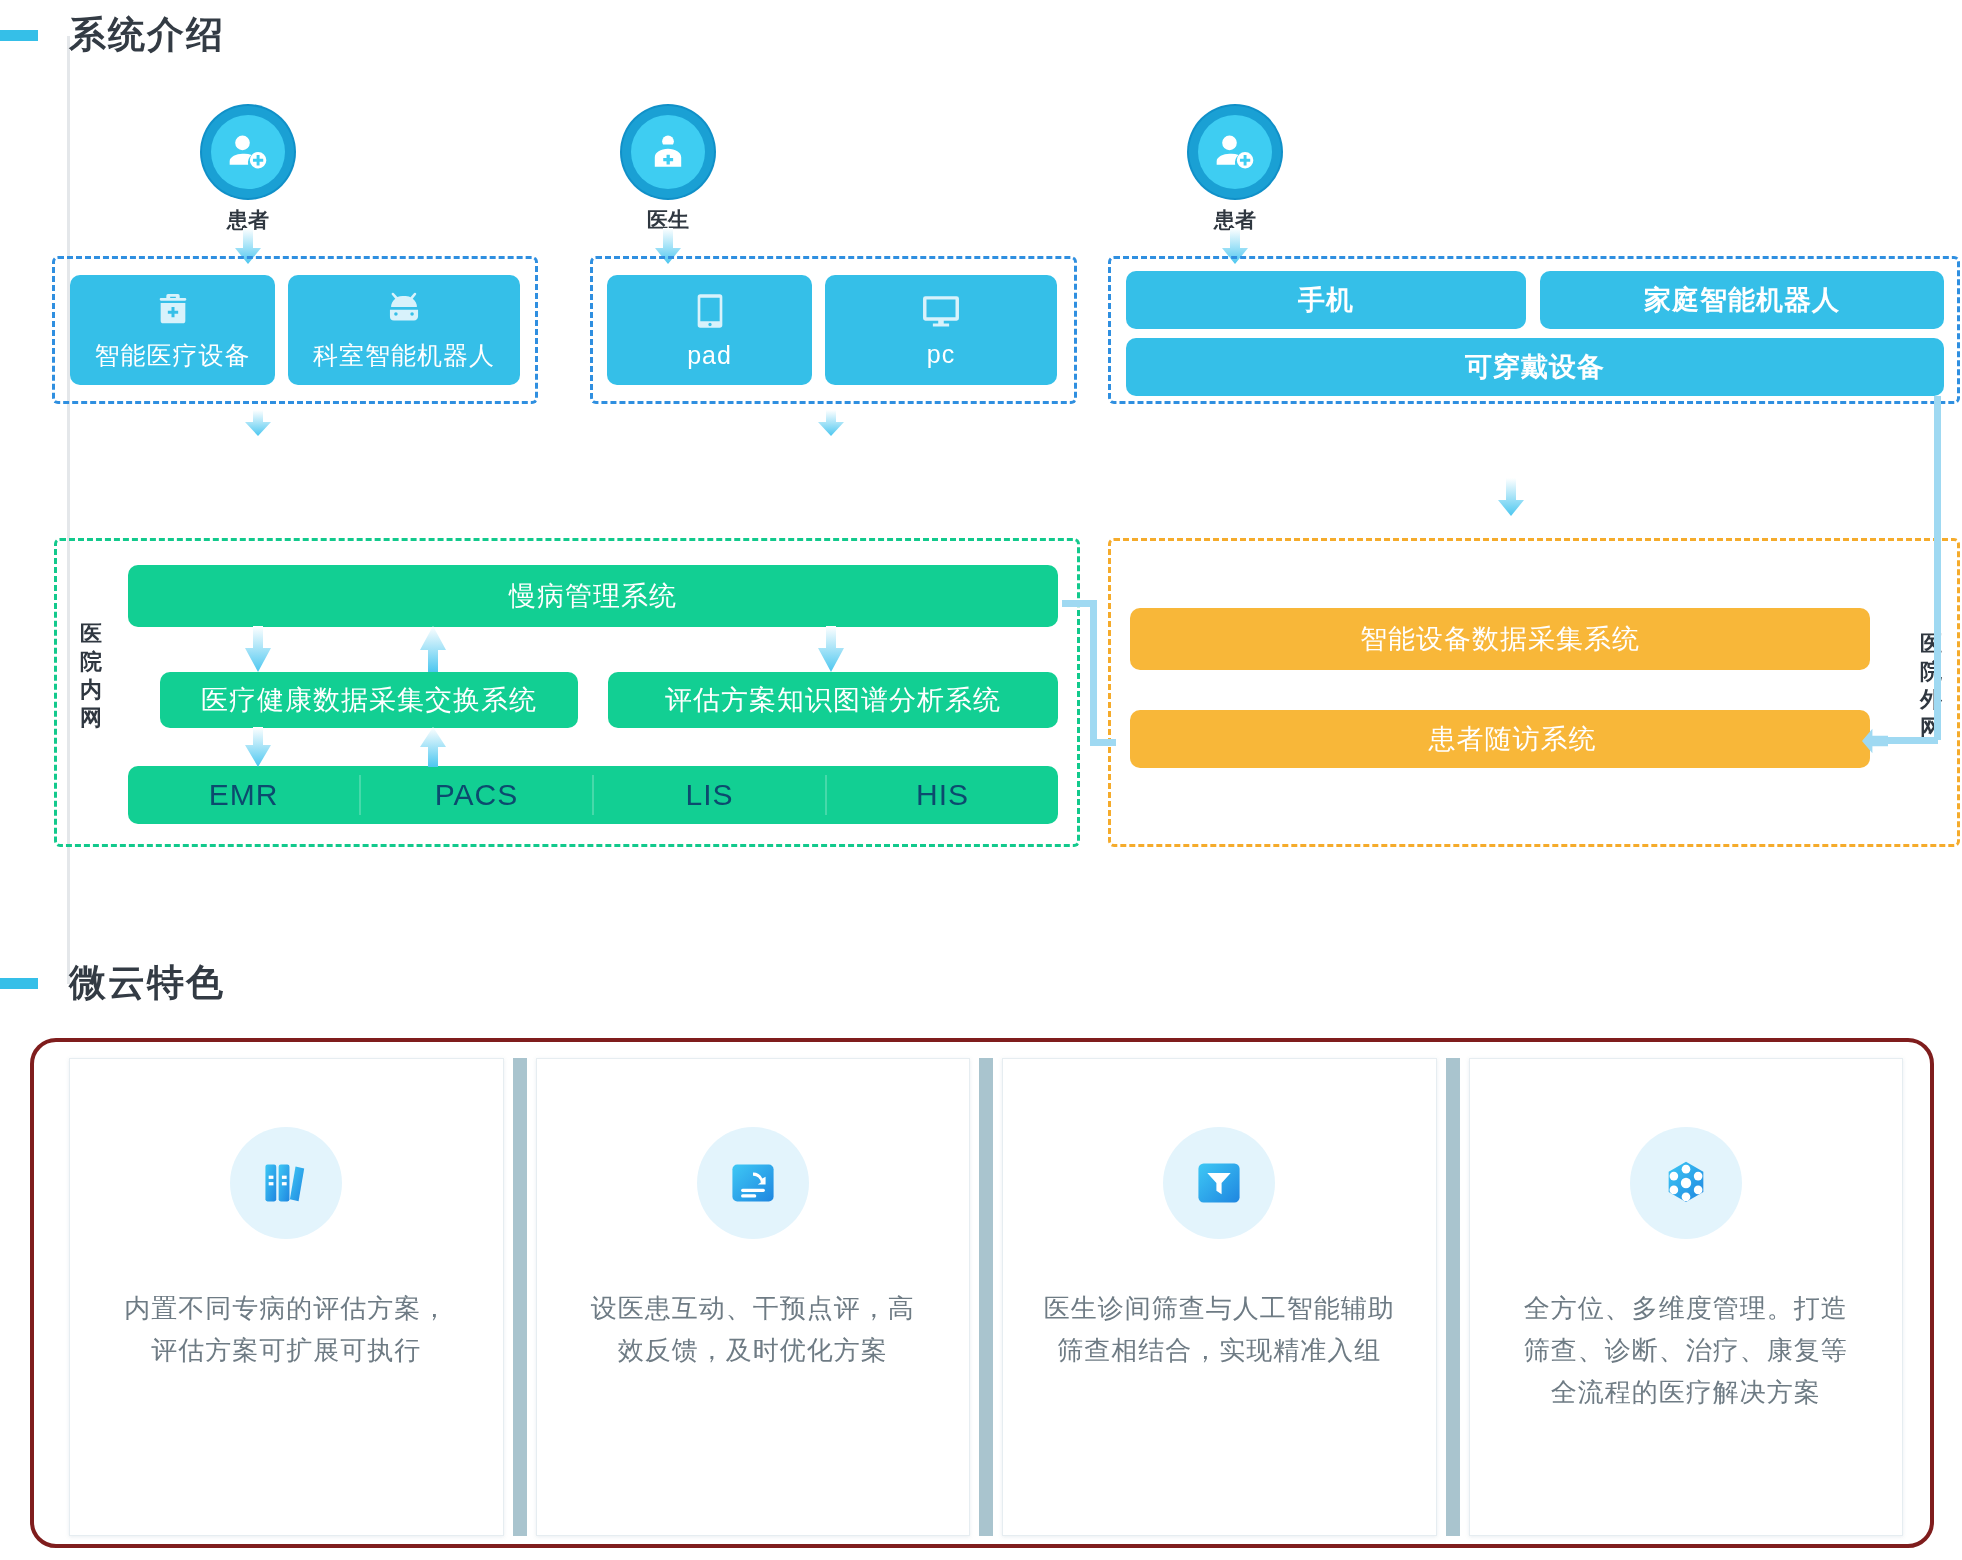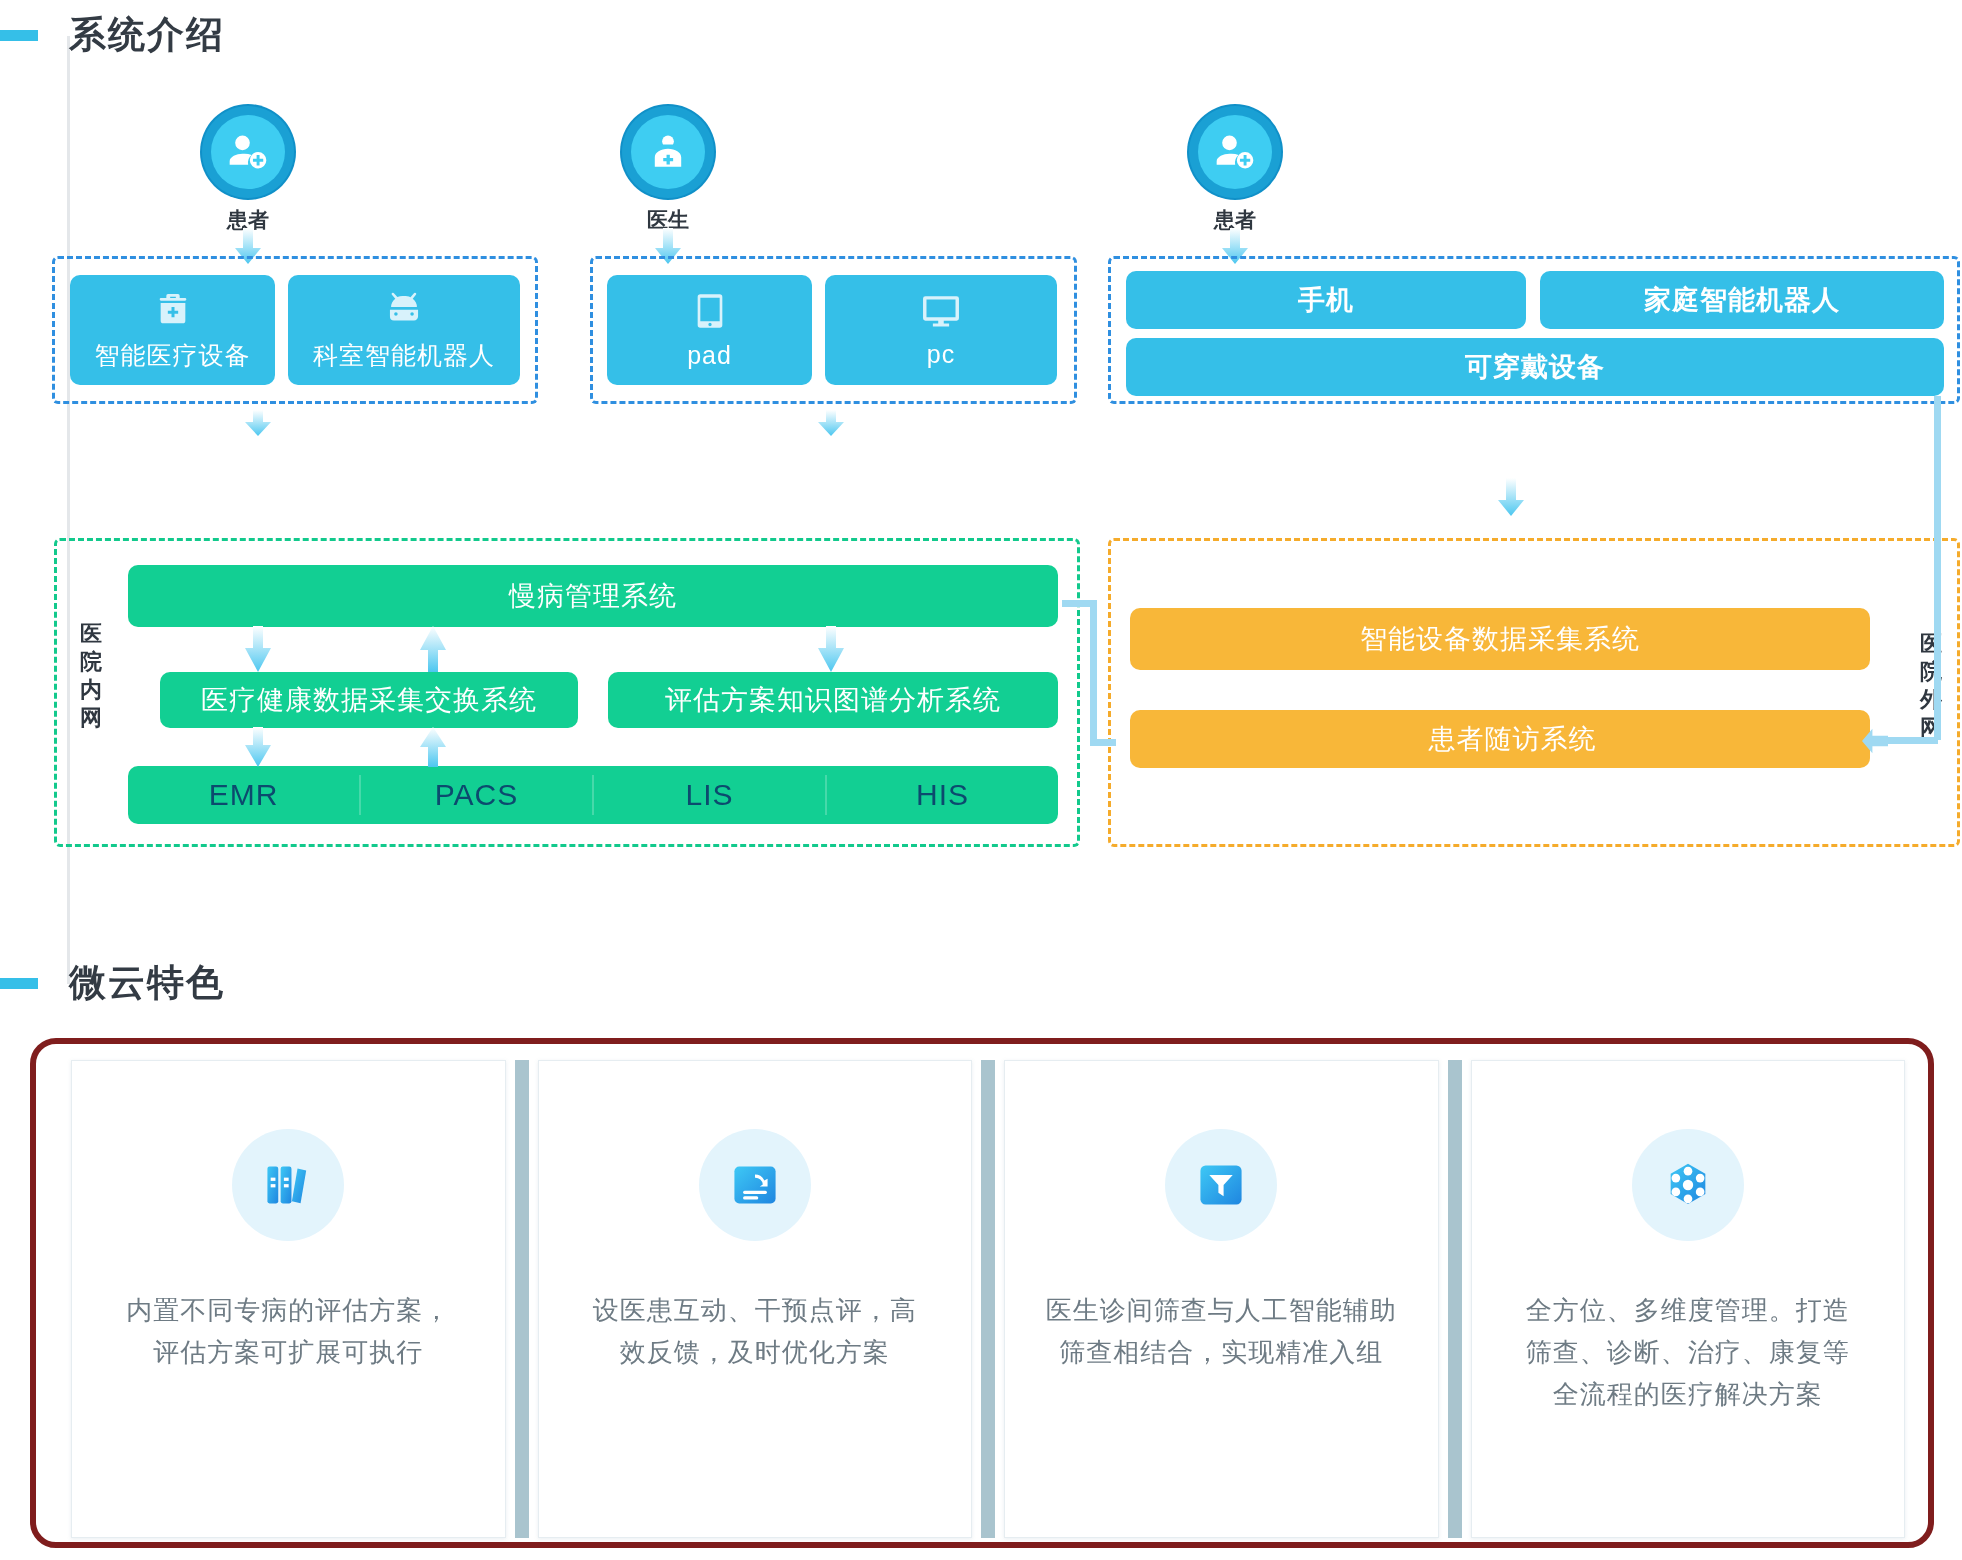--- a/index.html
+++ b/index.html
@@ -97,21 +97,21 @@
   
   .vcap {
     position: absolute; width: 30px; font-size: 22px; font-weight: bold;
     color: #2f3740; line-height: 1.28; text-align: center;
   }
 
   
   .feat-wrap {
     position: absolute; left: 30px; top: 1038px;
     width: 1904px; height: 510px;
-    background: #ffffff; border: 6px solid #7f1d1d; border-radius: 26px;
+    background: #ffffff; border: 4px solid #7f1d1d; border-radius: 26px;
   }
   .feat-wrap:before, .feat-wrap:after {
     content: ""; position: absolute; border-radius: 26px;
   }
   .feat-inner {
     position: absolute; left: 26px; top: 16px;
     width: 1852px; height: 478px;
     display: flex; gap: 0;
   }
   .fcard {

